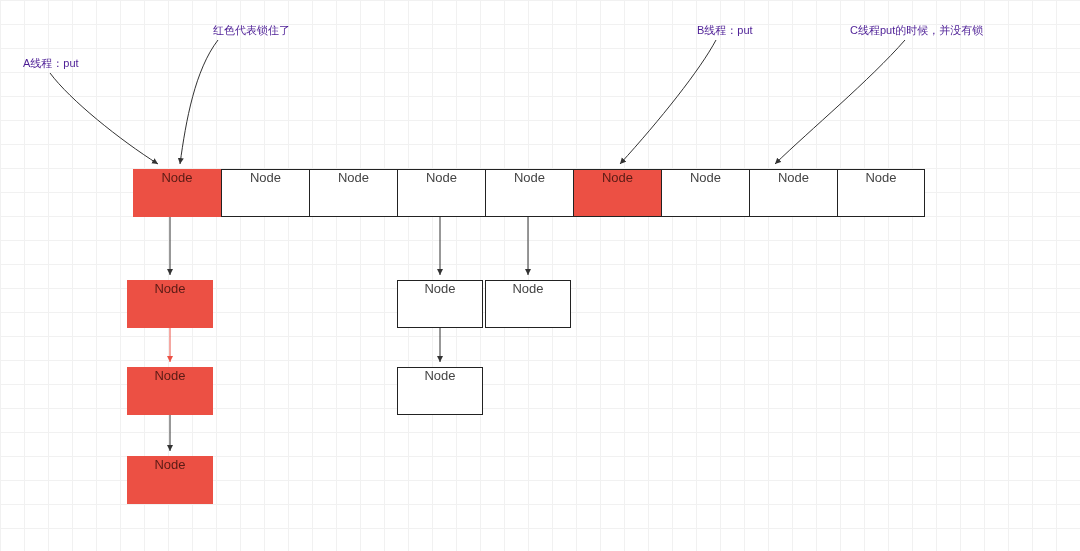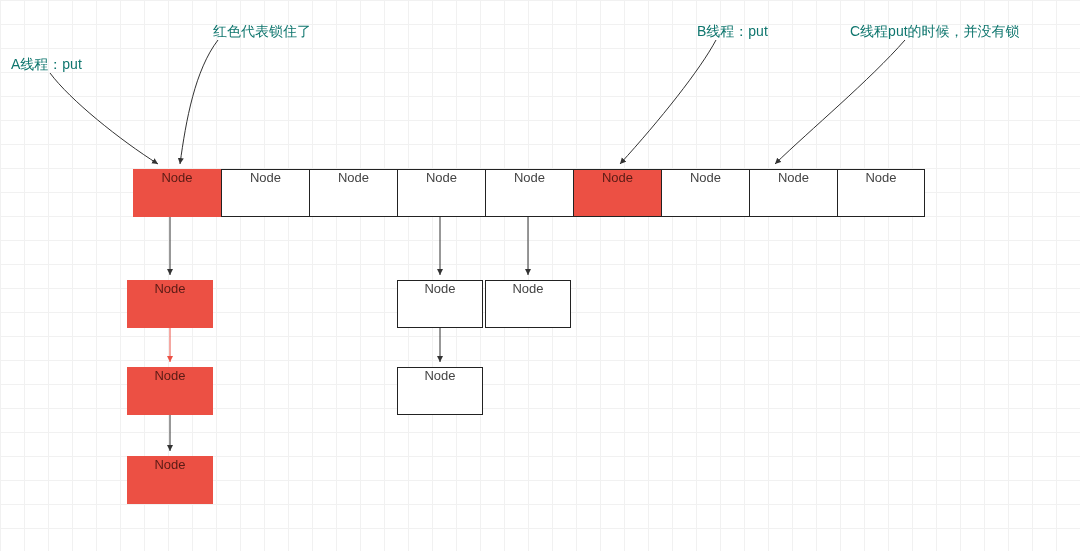--- a/index.html
+++ b/index.html
@@ -11,22 +11,22 @@
   body {
     font-family: "Microsoft YaHei", "PingFang SC", Arial, sans-serif;
     background:
       linear-gradient(#f1f1f1 1px, transparent 1px) 0 0 / 24px 24px,
       linear-gradient(90deg, #f1f1f1 1px, transparent 1px) 0 0 / 24px 24px,
       #fff;
     position: relative;
   }
   .label {
     position: absolute;
-    font-size: 14px;
-    color: #0f766e;
+    font-size: 11px;
+    color: #4c1d95;
   }
   .node {
     position: absolute;
     border: 1.5px solid #222;
     background: #fff;
     display: flex;
     justify-content: center;
     font-size: 13px;
     color: #444;
   }
@@ -38,21 +38,21 @@
   .chain { width:86px; height:48px; }
   svg.arrow { position:absolute; overflow:visible; pointer-events:none; }
   svg.arrow path { fill:none; stroke:#333; stroke-width:1; }
   svg.arrow.red path { stroke:#ec5044; }
   svg.arrow marker path { fill:#333; stroke:none; }
   svg.arrow.red marker path { fill:#ec5044; stroke:none; }
 </style>
 </head>
 <body>
 
-<div class="label" style="left:11px; top:56px;">A线程：put</div>
+<div class="label" style="left:23px; top:56px;">A线程：put</div>
 <div class="label" style="left:213px; top:23px;">红色代表锁住了</div>
 <div class="label" style="left:697px; top:23px;">B线程：put</div>
 <div class="label" style="left:850px; top:23px;">C线程put的时候，并没有锁</div>
 
 <svg class="arrow" style="left:0;top:0;width:1080px;height:551px">
   <defs>
     <marker id="ah" markerWidth="8" markerHeight="8" refX="6" refY="3" orient="auto">
       <path d="M0,0 L6,3 L0,6 Z"></path>
     </marker>
   </defs>

